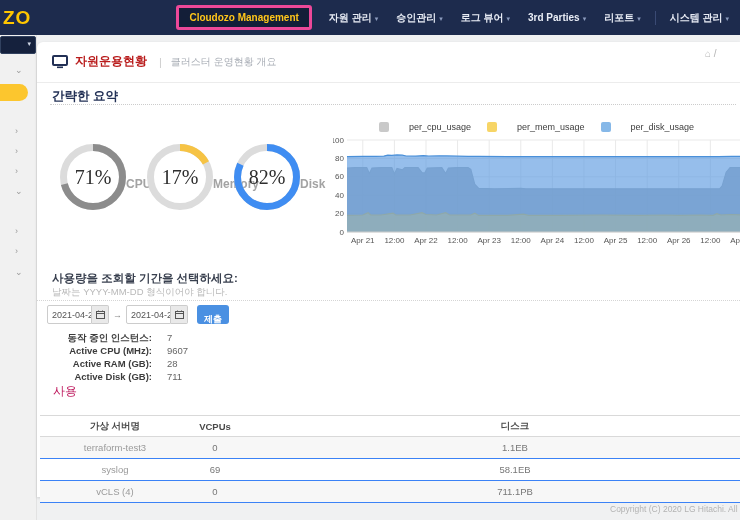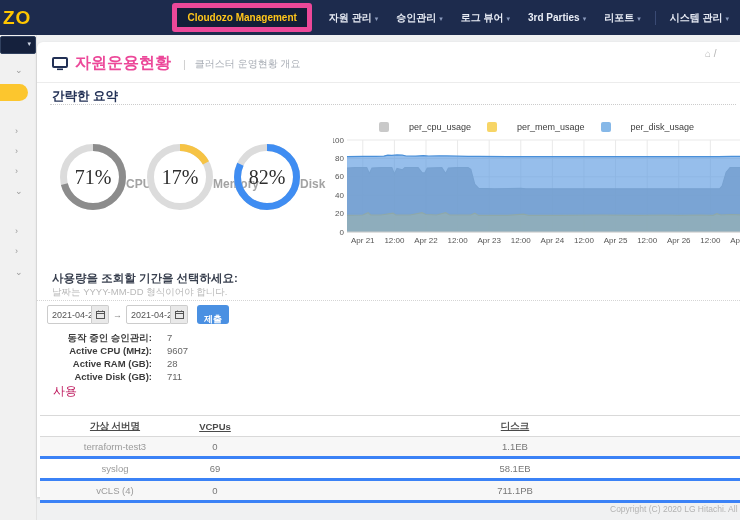--- a/index.html
+++ b/index.html
@@ -2,38 +2,38 @@
 <html><head>
 <meta charset="utf-8">
 <style>
   * { margin:0; padding:0; box-sizing:border-box; }
   html,body { width:740px; height:520px; overflow:hidden; background:#f0f1f2;
     font-family:"Liberation Sans","DejaVu Sans",sans-serif; }
   
   .topbar { position:absolute; left:0; top:0; width:740px; height:35px; background:#1d2b4d; z-index:20; }
   .logo { position:absolute; left:3px; top:7px; font-size:19px; font-weight:800; color:#ffc600; letter-spacing:1px; }
   .topnav { position:absolute; right:2px; top:0; height:35px; display:flex; align-items:center; }
-  .nav-active { background:#131e38; border:5px solid #ec4899; border-radius:3px; padding:4px 10px;
+  .nav-active { background:#131e38; border:3px solid #ec4899; border-radius:3px; padding:4px 10px;
     color:#ffc61a; font-size:10px; font-weight:700; margin-right:8px; cursor:pointer; }
   .nav-item { color:#e8ecf5; font-size:10px; font-weight:600; padding:0 9px; cursor:pointer; white-space:nowrap; }
   .nav-caret { font-size:7px; color:#8b9bbd; margin-left:3px; }
   .nav-sep { width:1px; height:14px; background:#3a4a74; margin:0 5px; }
   
   .sidebar { position:absolute; left:0; top:35px; width:37px; height:485px; background:#f1f1f1; border-right:1px solid #e2e2e2; z-index:5; }
   .side-select { position:absolute; left:0; top:1px; width:36px; height:18px; background:#15213d; border:1px solid #31415f; border-radius:2px; cursor:pointer; }
   .side-select .sel-caret { position:absolute; right:4px; top:3px; color:#cfd6e4; font-size:7px; }
   .side-pill { position:absolute; left:0; top:49px; width:28px; height:17px; background:#fcc62e; border-radius:0 9px 9px 0; cursor:pointer; }
   .side-exp { position:absolute; left:15px; color:#9a9a9a; font-size:9px; line-height:9px; cursor:pointer; }
   .p0{top:31px}.p1{top:92px}.p2{top:112px}.p3{top:132px}.p4{top:152px}.p5{top:192px}.p6{top:212px}.p7{top:233px}
   
   .card { position:absolute; left:37px; top:42px; width:703px; height:455px; background:#fff;
     border-radius:6px 0 0 0; box-shadow:0 1px 3px rgba(0,0,0,.14); z-index:10; }
   .breadcrumb { position:absolute; left:668px; top:6px; font-size:10px; color:#b5b5b5; }
   .title-row { position:absolute; left:15px; top:11px; display:flex; align-items:center; }
-  .page-title { font-size:16px; font-weight:800; color:#ec4899; margin-left:7px; }
+  .page-title { font-size:12px; font-weight:800; color:#b91c1c; margin-left:7px; }
   .title-div { color:#ccc; font-size:11px; margin:0 9px 0 12px; }
   .page-sub { font-size:10px; color:#a8adb5; }
   .hline { position:absolute; left:0; right:0; top:40px; border-top:1px solid #ececec; }
   .sec-heading { position:absolute; left:15px; top:46px; font-size:12.5px; font-weight:800; color:#223055; }
   .dotline1 { position:absolute; left:13px; right:4px; top:62px; border-top:1px dotted #ccc; }
   
   .donut { position:absolute; top:102px; width:70px; display:flex; flex-direction:row; align-items:center; }
   .d0{left:23px}.d1{left:110px}.d2{left:197px}
   .donut-wrap { position:relative; width:66px; height:66px; }
   .donut-num { position:absolute; left:0; top:0; width:66px; height:66px; display:flex; align-items:center; justify-content:center;
@@ -58,27 +58,27 @@
   .submit-btn { margin-left:9px; height:19px; padding:8px 7px; background:#4a90e2; border:none; border-radius:3px;
     color:#fff; font-size:9px; font-weight:700; cursor:pointer; font-family:inherit; }
   
   .stats { position:absolute; left:15px; top:289px; }
   .stat-row { display:flex; line-height:13px; }
   .stat-label { width:100px; text-align:right; font-size:9.5px; font-weight:700; color:#3c3c3c; }
   .stat-value { margin-left:15px; font-size:9.5px; color:#666; }
   
   .usage-heading { position:absolute; left:16px; top:341px; font-size:12px; color:#be185d; }
   .usage-table { position:absolute; left:3px; top:373px; width:700px; overflow:hidden; }
-  .t-row { display:flex; height:22px; align-items:center; overflow:hidden; border-bottom:3px solid #3b82f6; }
+  .t-row { display:flex; height:22px; align-items:center; overflow:hidden; border-bottom:1px solid #3b82f6; }
   .t-head { border-top:1px solid #d9d9d9; border-bottom:1px solid #d9d9d9; font-weight:700; }
   .t-row.odd { background:#f7f7f7; }
   .c1 { width:150px; text-align:center; font-size:9.5px; flex:none; }
   .c2 { width:50px;  text-align:center; font-size:9.5px; flex:none; }
   .c3 { width:550px; text-align:center; font-size:9.5px; flex:none; }
-  .t-head .c1,.t-head .c2,.t-head .c3 { color:#4a4a4a;text-decoration:underline; }
+  .t-head .c1,.t-head .c2,.t-head .c3 { color:#4a4a4a; }
   .t-row .name { color:#9a9a9a; } .t-row .val { color:#777; }
   
   .footer { position:absolute; left:610px; top:504px; font-size:8.5px; color:#b3b3b3; white-space:nowrap; }
 </style>
 </head>
 <body>
 
 <div class="topbar">
   <span class="logo">ZO</span>
   <div class="topnav">
@@ -240,21 +240,21 @@
         <line x1="0.5" y1="3.5" x2="8.5" y2="3.5" stroke="#555" stroke-width="1"></line>
         <line x1="2.5" y1="0.5" x2="2.5" y2="2" stroke="#555" stroke-width="1"></line>
         <line x1="6.5" y1="0.5" x2="6.5" y2="2" stroke="#555" stroke-width="1"></line>
       </svg>
     </span>
     <button class="submit-btn">제출</button>
   </div>
 
   <div class="stats">
     <div class="stat-row">
-        <span class="stat-label">동작 중인 승인관리:</span>
+        <span class="stat-label">동작 중인 인스턴스:</span>
         <span class="stat-value">7</span>
       </div>
     <div class="stat-row">
         <span class="stat-label">Active CPU (MHz):</span>
         <span class="stat-value">9607</span>
       </div>
     <div class="stat-row">
         <span class="stat-label">Active RAM (GB):</span>
         <span class="stat-value">28</span>
       </div>

